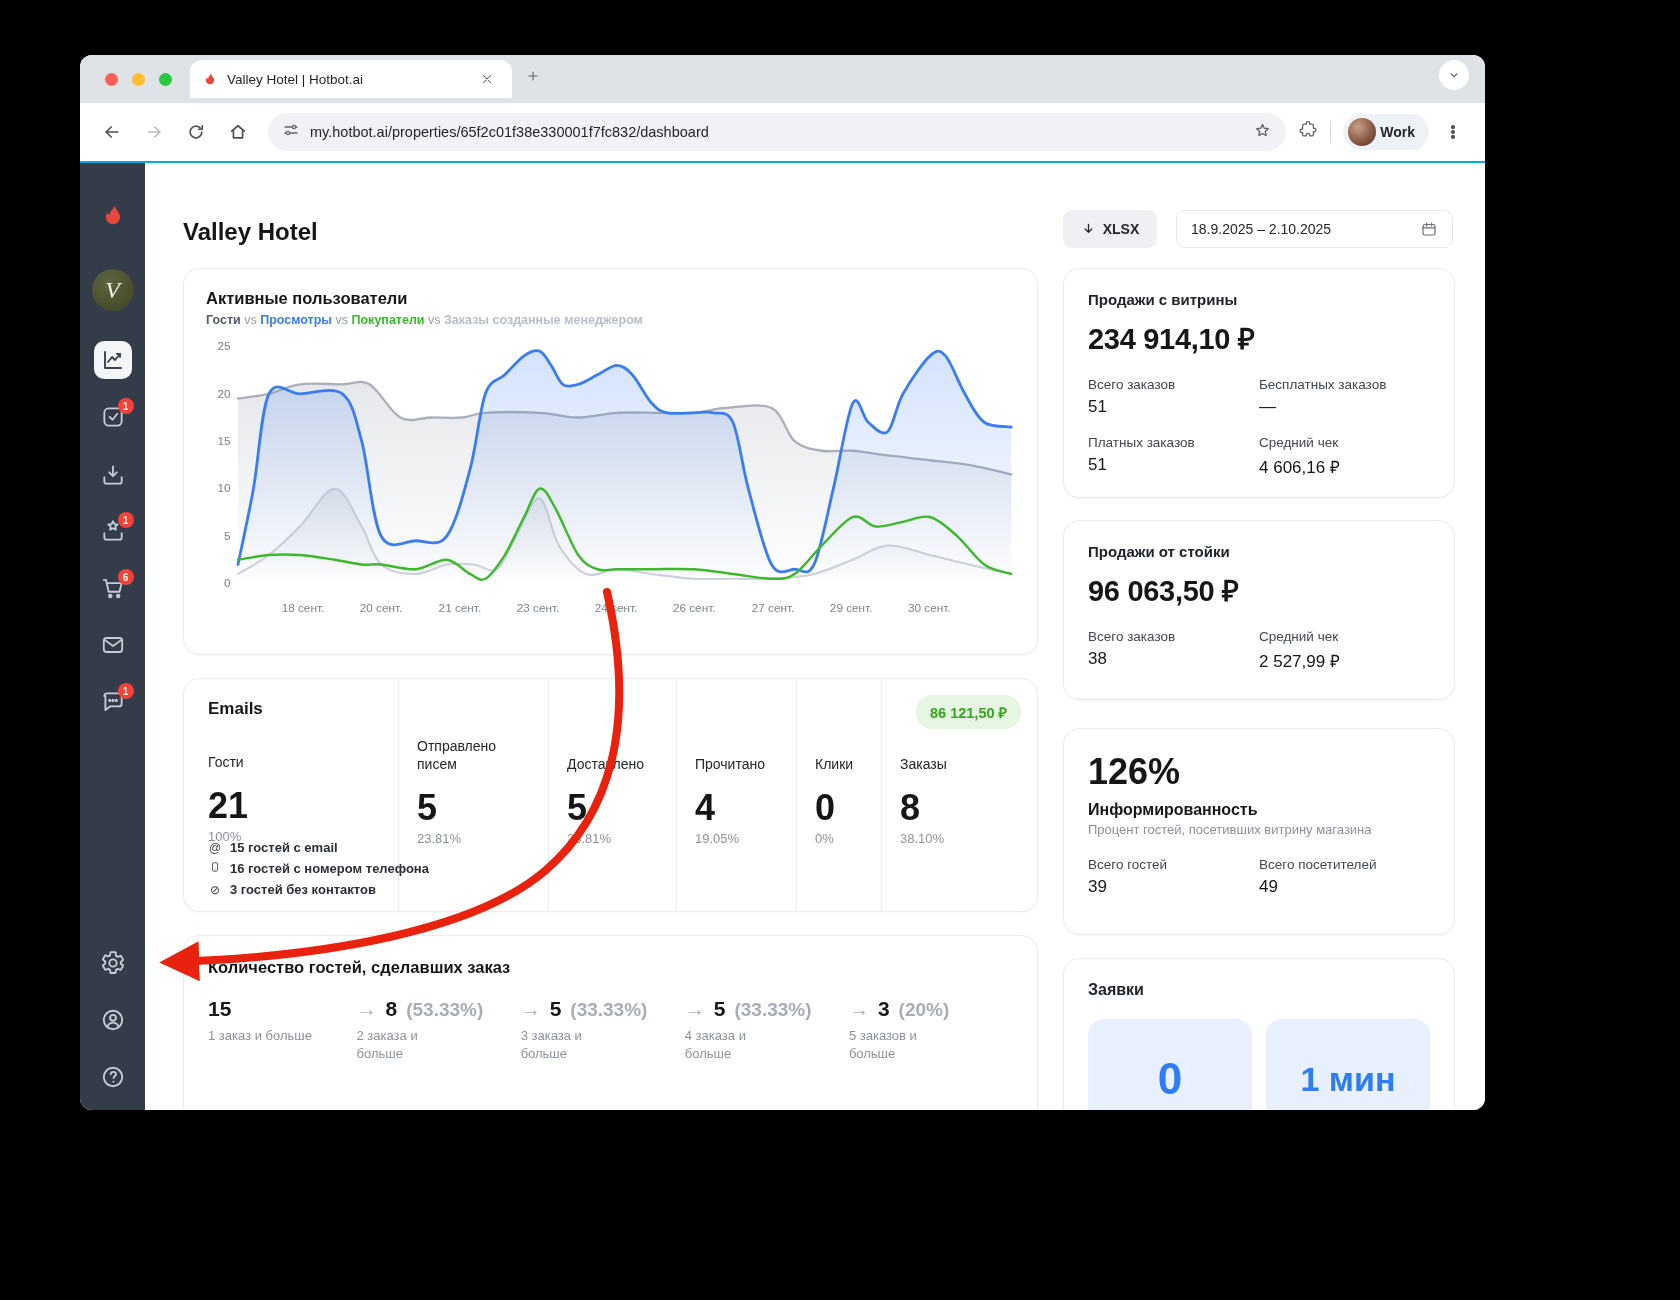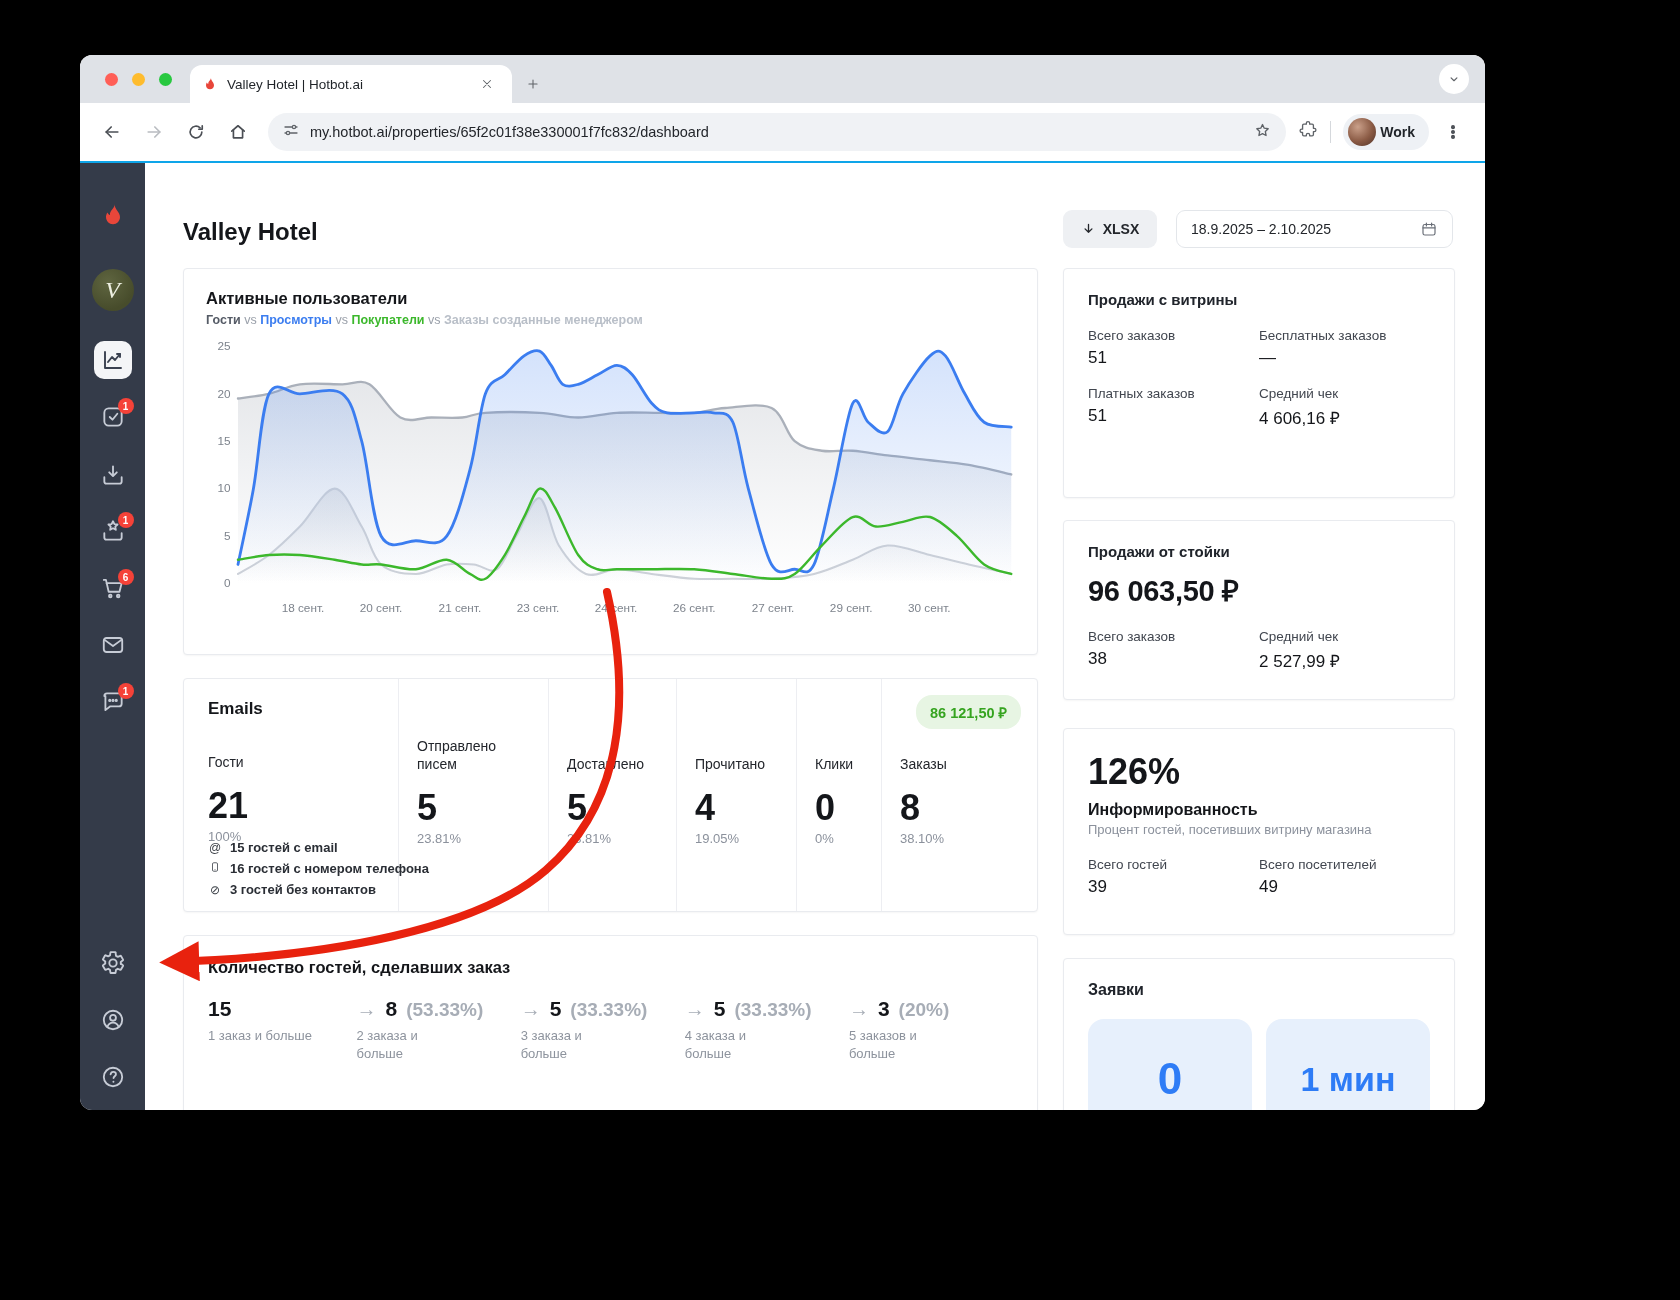--- a/index.html
+++ b/index.html
@@ -4,21 +4,21 @@
 <style>
   * { margin:0; padding:0; box-sizing:border-box; }
   html,body { background:#000; font-family:"Liberation Sans", sans-serif; }
   .stage { position:relative; width:1680px; height:1300px; background:#000; overflow:hidden; }
 
   
   .window { position:absolute; left:80px; top:55px; width:1405px; height:1055px;
             border-radius:12px; overflow:hidden; background:#fff;
             box-shadow:0 30px 80px rgba(0,0,0,.65); }
 
-  .tabstrip { position:relative; height:48px; background:#dfe2e7; display:flex; align-items:flex-end; }
+  .tabstrip { position:relative; height:48px; background:#dfe2e7; display:flex; align-items:center; }
   .lights { position:absolute; left:25px; top:0; height:48px; display:flex; align-items:center; gap:14px; }
   .light { width:13px; height:13px; border-radius:50%; }
   .light.r{background:#ff5f57}.light.y{background:#febc2e}.light.g{background:#28c840}
   .tab { margin-left:110px; width:322px; height:38px; background:#fff; border-radius:12px 12px 0 0;
          display:flex; align-items:center; gap:9px; padding:0 12px; }
   .tab-title { flex:1; font-size:13.5px; color:#1f2328; white-space:nowrap; overflow:hidden; text-overflow:ellipsis; }
   .tbtn { width:26px;height:26px; display:flex;align-items:center;justify-content:center; border-radius:50%; }
   .tbtn svg{width:14px;height:14px;stroke:#5f6368;stroke-width:1.8;fill:none;stroke-linecap:round}
   .newtab { margin:0 0 6px 8px; }
   .strip-chevron { margin-left:auto; margin-right:16px; margin-bottom:9px; width:30px;height:30px;border-radius:50%;
@@ -58,21 +58,21 @@
   .page-title { position:absolute; left:38px; top:55px; font-size:24px; font-weight:700; color:#14161a; }
 
   .xlsx-btn { position:absolute; left:918px; top:47px; width:94px; height:38px; background:#eef0f3; border-radius:9px;
               display:flex; align-items:center; justify-content:center; gap:7px; font-size:14px; font-weight:600; color:#23262b; }
   .xlsx-btn svg{width:15px;height:15px;stroke:#23262b;stroke-width:2.1;fill:none;stroke-linecap:round;stroke-linejoin:round}
   .date-btn { position:absolute; left:1031px; top:47px; width:277px; height:38px; background:#fff; border:1px solid #e3e6ea;
               border-radius:9px; display:flex; align-items:center; padding:0 14px; font-size:14px; color:#23262b; }
   .date-btn .dtext{flex:1}
   .date-btn svg{width:18px;height:18px;stroke:#6a6f78;stroke-width:1.6;fill:none;stroke-linecap:round}
 
-  .card { position:absolute; background:#fff; border:1px solid #e9ebef; border-radius:4px; box-shadow:0 1px 2px rgba(20,24,31,.04); }
+  .card { position:absolute; background:#fff; border:1px solid #e9ebef; border-radius:16px; box-shadow:0 1px 2px rgba(20,24,31,.04); }
 
   
   .chart-card { left:38px; top:105px; width:855px; height:387px; padding:20px 22px; }
   .chart-title { font-size:16.5px; font-weight:700; color:#14161a; }
   .legend { margin-top:5px; font-size:12.5px; font-weight:600; }
   .legend .vs { color:#9aa0aa; font-weight:400; }
   .chart-svg { display:block; width:100%; margin-top:10px; }
 
   
   .emails-card { left:38px; top:515px; width:855px; height:234px; display:grid;
@@ -464,20 +464,21 @@
                   <span class="fval">3</span>
                   <span class="fpct">(20%)</span>
                 </div>
               <div class="flabel">5 заказов и больше</div>
             </div>
           </div>
         </section>
 
         <section class="card rcard" style="top:105px;height:230px">
           <div class="rcard-title">Продажи с витрины</div>
+          <div class="rcard-total">234 914,10 ₽</div>
           <div class="stats">
             <div>
                 <div class="stat-label">Всего заказов</div>
                 <div class="stat-value">51</div>
               </div>
             <div>
                 <div class="stat-label">Бесплатных заказов</div>
                 <div class="stat-value">—</div>
               </div>
             <div>

